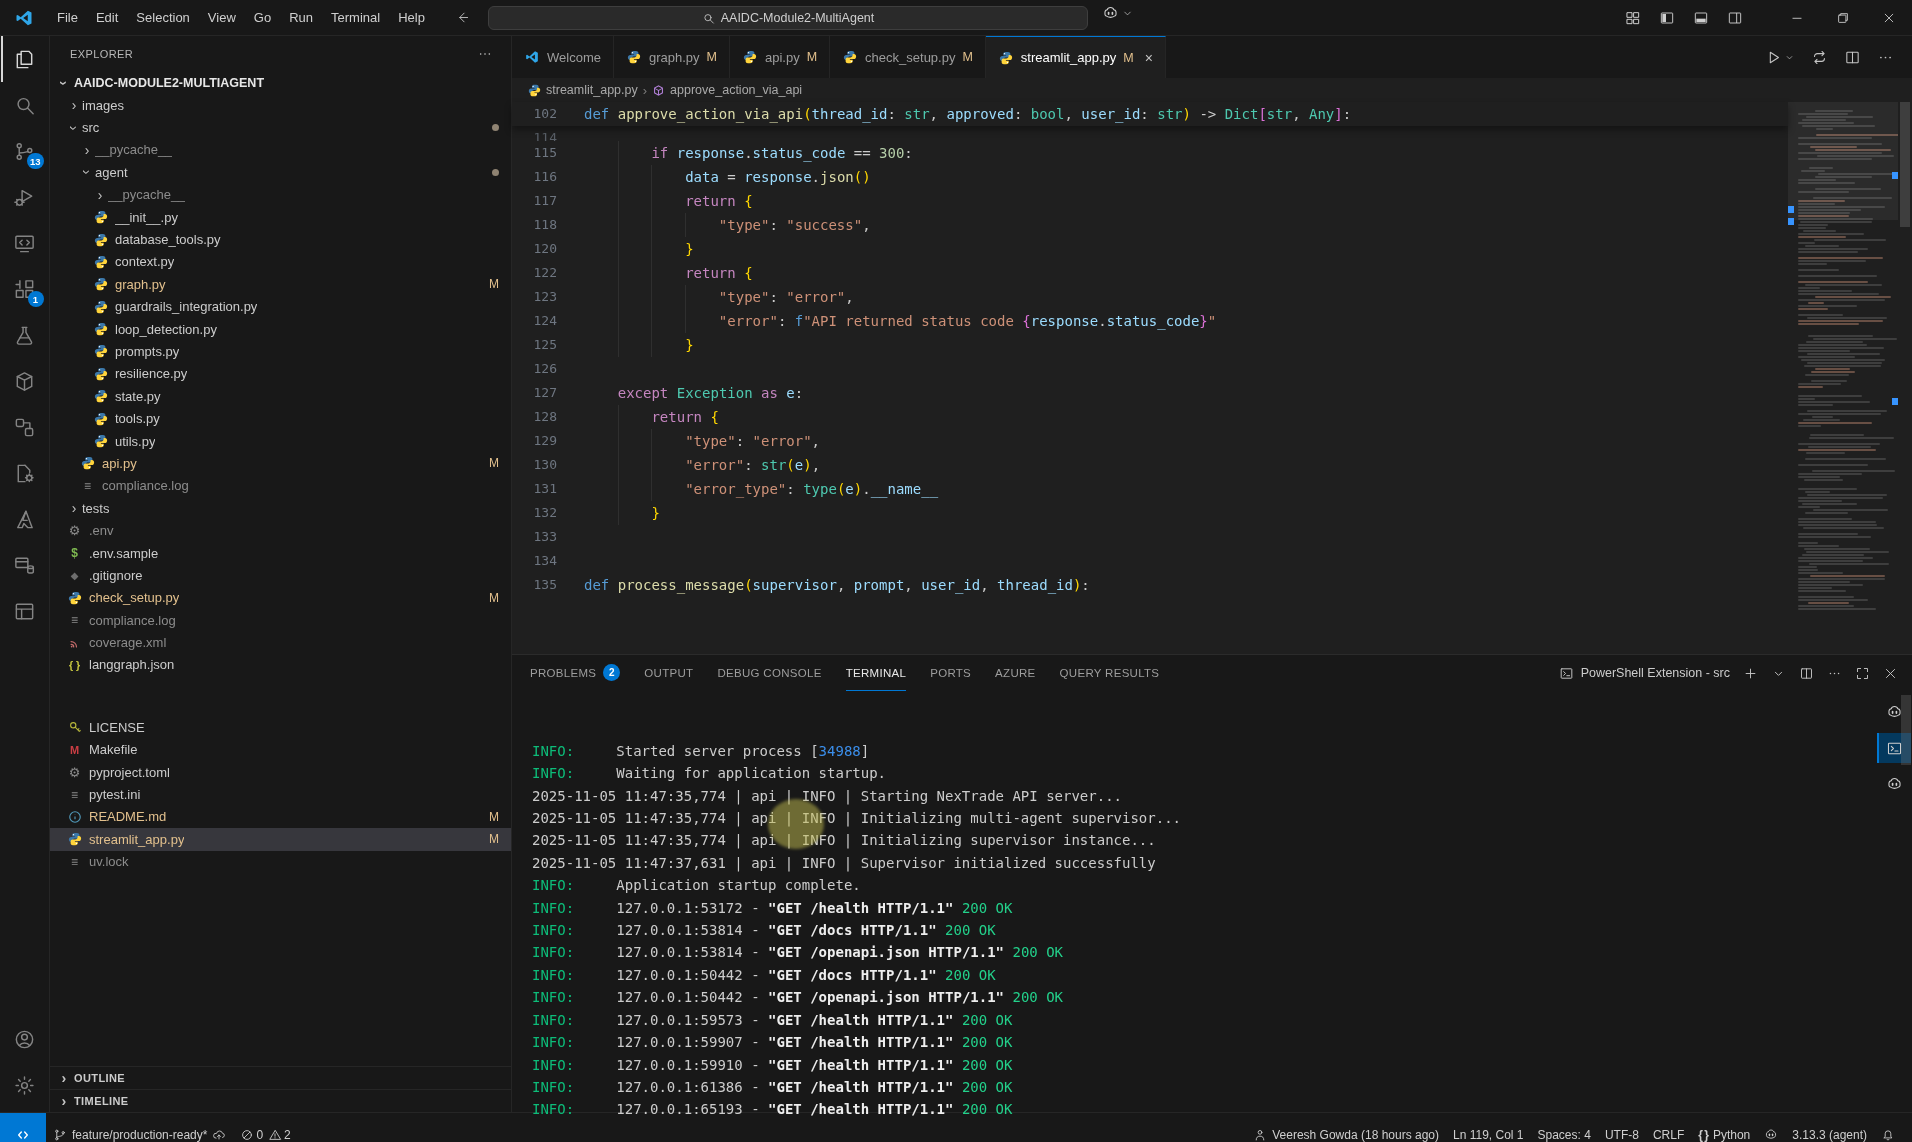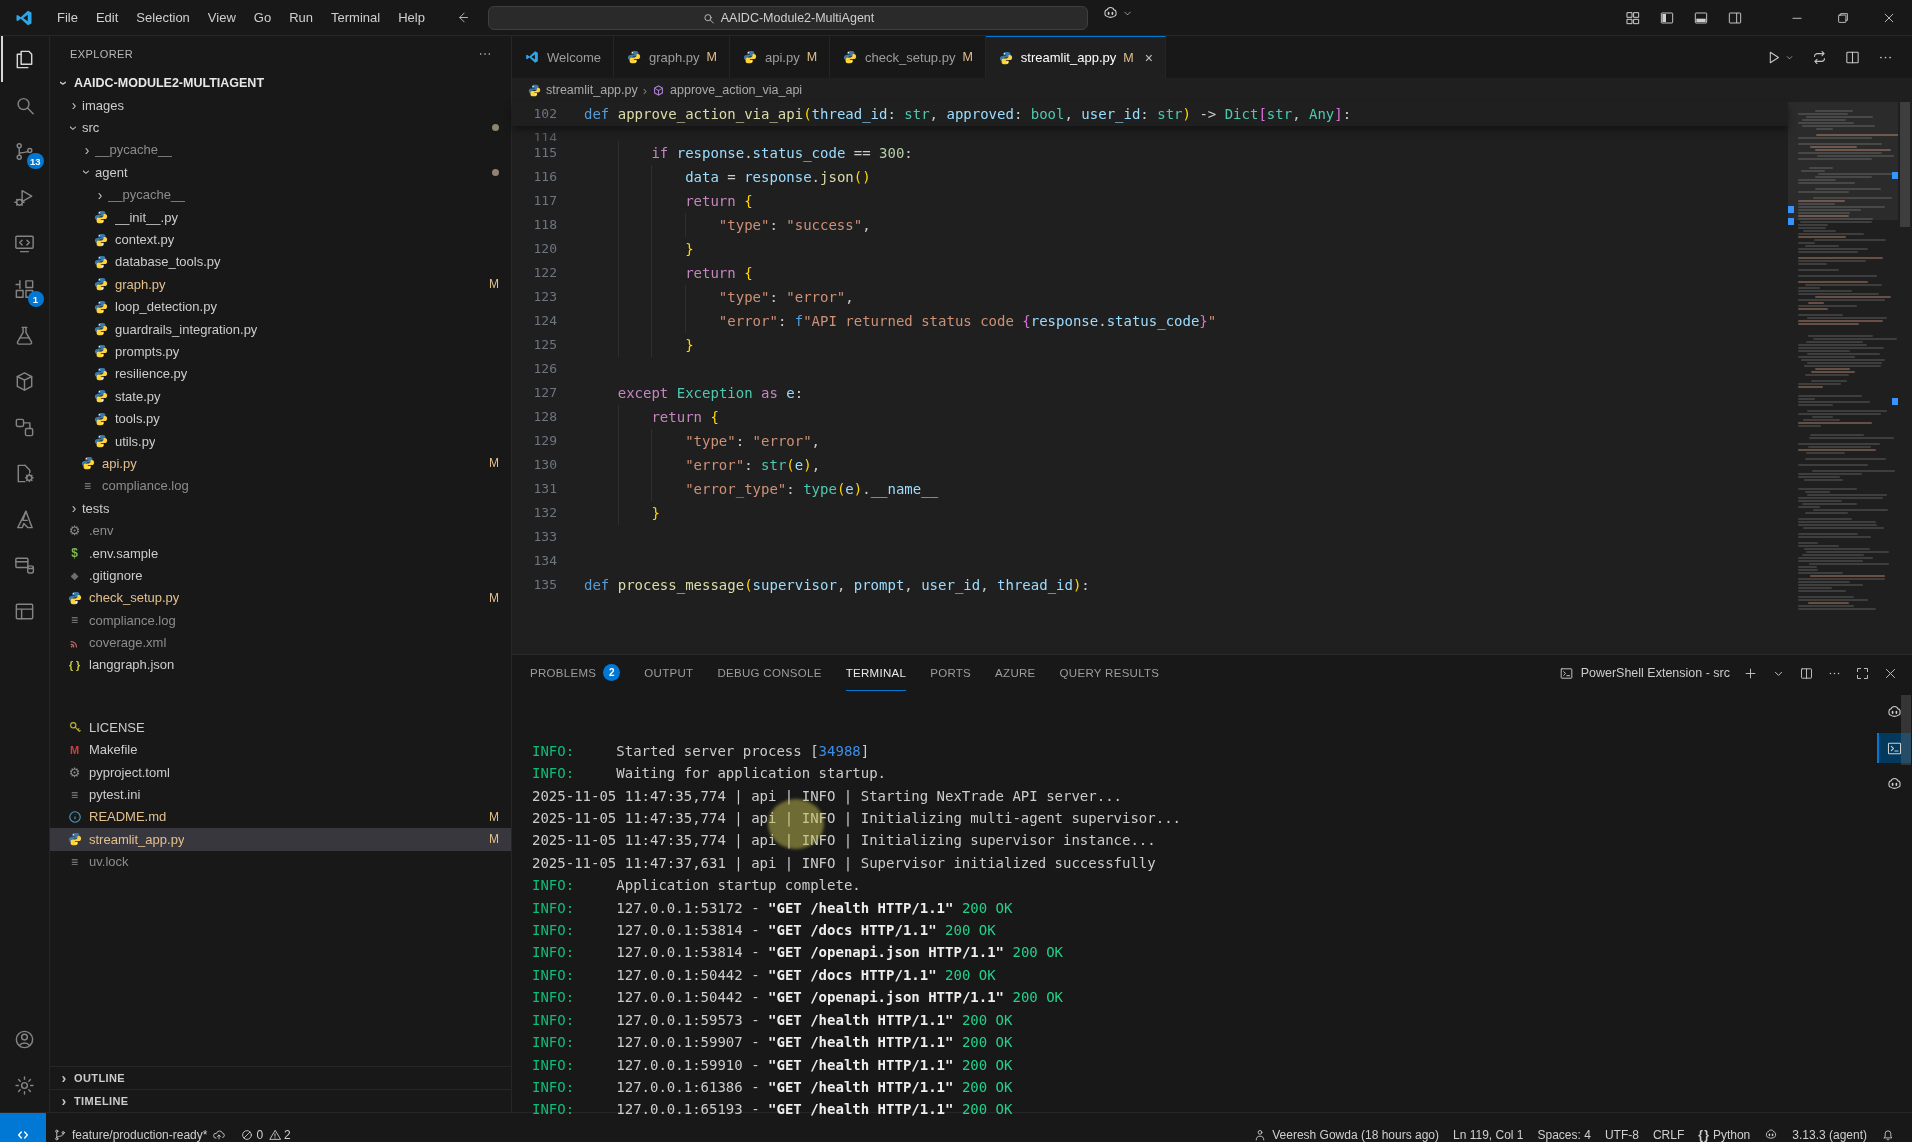--- a/index.html
+++ b/index.html
@@ -398,32 +398,32 @@
         </div>
         <div class="trow" style="padding-left: 42px;">
           <span class="ticon">
             <svg viewBox="0 0 16 16">
               <path fill="#3b77a8" d="M7.9 1C6.1 1 4.9 1.8 4.9 3.2V5h3.2v.6H3.6C2.2 5.6 1 6.8 1 8.6s1 2.9 2.5 2.9H5V9.9C5 8.5 6.2 7.4 7.7 7.4h3.1c1.2 0 2.2-1 2.2-2.2V3.2C13 1.9 11.8 1 10.4 1z"></path>
               <path fill="#ffd43b" d="M8.1 15c1.8 0 3-.8 3-2.2V11H7.9v-.6h4.5c1.4 0 2.6-1.2 2.6-3s-1-2.9-2.5-2.9H11v1.6c0 1.4-1.2 2.5-2.7 2.5H5.2c-1.2 0-2.2 1-2.2 2.2v2C3 14.1 4.2 15 5.6 15z"></path>
               <circle cx="6.3" cy="3" r=".8" fill="#fff"></circle>
               <circle cx="9.7" cy="13" r=".8" fill="#fff"></circle>
             </svg>
           </span>
+          <span class="tlabel ">database_tools.py</span>
+        </div>
+        <div class="trow" style="padding-left: 42px;">
+          <span class="ticon">
+            <svg viewBox="0 0 16 16">
+              <path fill="#3b77a8" d="M7.9 1C6.1 1 4.9 1.8 4.9 3.2V5h3.2v.6H3.6C2.2 5.6 1 6.8 1 8.6s1 2.9 2.5 2.9H5V9.9C5 8.5 6.2 7.4 7.7 7.4h3.1c1.2 0 2.2-1 2.2-2.2V3.2C13 1.9 11.8 1 10.4 1z"></path>
+              <path fill="#ffd43b" d="M8.1 15c1.8 0 3-.8 3-2.2V11H7.9v-.6h4.5c1.4 0 2.6-1.2 2.6-3s-1-2.9-2.5-2.9H11v1.6c0 1.4-1.2 2.5-2.7 2.5H5.2c-1.2 0-2.2 1-2.2 2.2v2C3 14.1 4.2 15 5.6 15z"></path>
+              <circle cx="6.3" cy="3" r=".8" fill="#fff"></circle>
+              <circle cx="9.7" cy="13" r=".8" fill="#fff"></circle>
+            </svg>
+          </span>
           <span class="tlabel ">context.py</span>
-        </div>
-        <div class="trow" style="padding-left: 42px;">
-          <span class="ticon">
-            <svg viewBox="0 0 16 16">
-              <path fill="#3b77a8" d="M7.9 1C6.1 1 4.9 1.8 4.9 3.2V5h3.2v.6H3.6C2.2 5.6 1 6.8 1 8.6s1 2.9 2.5 2.9H5V9.9C5 8.5 6.2 7.4 7.7 7.4h3.1c1.2 0 2.2-1 2.2-2.2V3.2C13 1.9 11.8 1 10.4 1z"></path>
-              <path fill="#ffd43b" d="M8.1 15c1.8 0 3-.8 3-2.2V11H7.9v-.6h4.5c1.4 0 2.6-1.2 2.6-3s-1-2.9-2.5-2.9H11v1.6c0 1.4-1.2 2.5-2.7 2.5H5.2c-1.2 0-2.2 1-2.2 2.2v2C3 14.1 4.2 15 5.6 15z"></path>
-              <circle cx="6.3" cy="3" r=".8" fill="#fff"></circle>
-              <circle cx="9.7" cy="13" r=".8" fill="#fff"></circle>
-            </svg>
-          </span>
-          <span class="tlabel ">database_tools.py</span>
         </div>
         <div class="trow" style="padding-left: 42px;">
           <span class="ticon">
             <svg viewBox="0 0 16 16">
               <path fill="#3b77a8" d="M7.9 1C6.1 1 4.9 1.8 4.9 3.2V5h3.2v.6H3.6C2.2 5.6 1 6.8 1 8.6s1 2.9 2.5 2.9H5V9.9C5 8.5 6.2 7.4 7.7 7.4h3.1c1.2 0 2.2-1 2.2-2.2V3.2C13 1.9 11.8 1 10.4 1z"></path>
               <path fill="#ffd43b" d="M8.1 15c1.8 0 3-.8 3-2.2V11H7.9v-.6h4.5c1.4 0 2.6-1.2 2.6-3s-1-2.9-2.5-2.9H11v1.6c0 1.4-1.2 2.5-2.7 2.5H5.2c-1.2 0-2.2 1-2.2 2.2v2C3 14.1 4.2 15 5.6 15z"></path>
               <circle cx="6.3" cy="3" r=".8" fill="#fff"></circle>
               <circle cx="9.7" cy="13" r=".8" fill="#fff"></circle>
             </svg>
           </span>
@@ -434,32 +434,32 @@
         </div>
         <div class="trow" style="padding-left: 42px;">
           <span class="ticon">
             <svg viewBox="0 0 16 16">
               <path fill="#3b77a8" d="M7.9 1C6.1 1 4.9 1.8 4.9 3.2V5h3.2v.6H3.6C2.2 5.6 1 6.8 1 8.6s1 2.9 2.5 2.9H5V9.9C5 8.5 6.2 7.4 7.7 7.4h3.1c1.2 0 2.2-1 2.2-2.2V3.2C13 1.9 11.8 1 10.4 1z"></path>
               <path fill="#ffd43b" d="M8.1 15c1.8 0 3-.8 3-2.2V11H7.9v-.6h4.5c1.4 0 2.6-1.2 2.6-3s-1-2.9-2.5-2.9H11v1.6c0 1.4-1.2 2.5-2.7 2.5H5.2c-1.2 0-2.2 1-2.2 2.2v2C3 14.1 4.2 15 5.6 15z"></path>
               <circle cx="6.3" cy="3" r=".8" fill="#fff"></circle>
               <circle cx="9.7" cy="13" r=".8" fill="#fff"></circle>
             </svg>
           </span>
+          <span class="tlabel ">guardrails_integration.py</span>
+        </div>
+        <div class="trow" style="padding-left: 42px;">
+          <span class="ticon">
+            <svg viewBox="0 0 16 16">
+              <path fill="#3b77a8" d="M7.9 1C6.1 1 4.9 1.8 4.9 3.2V5h3.2v.6H3.6C2.2 5.6 1 6.8 1 8.6s1 2.9 2.5 2.9H5V9.9C5 8.5 6.2 7.4 7.7 7.4h3.1c1.2 0 2.2-1 2.2-2.2V3.2C13 1.9 11.8 1 10.4 1z"></path>
+              <path fill="#ffd43b" d="M8.1 15c1.8 0 3-.8 3-2.2V11H7.9v-.6h4.5c1.4 0 2.6-1.2 2.6-3s-1-2.9-2.5-2.9H11v1.6c0 1.4-1.2 2.5-2.7 2.5H5.2c-1.2 0-2.2 1-2.2 2.2v2C3 14.1 4.2 15 5.6 15z"></path>
+              <circle cx="6.3" cy="3" r=".8" fill="#fff"></circle>
+              <circle cx="9.7" cy="13" r=".8" fill="#fff"></circle>
+            </svg>
+          </span>
           <span class="tlabel ">loop_detection.py</span>
-        </div>
-        <div class="trow" style="padding-left: 42px;">
-          <span class="ticon">
-            <svg viewBox="0 0 16 16">
-              <path fill="#3b77a8" d="M7.9 1C6.1 1 4.9 1.8 4.9 3.2V5h3.2v.6H3.6C2.2 5.6 1 6.8 1 8.6s1 2.9 2.5 2.9H5V9.9C5 8.5 6.2 7.4 7.7 7.4h3.1c1.2 0 2.2-1 2.2-2.2V3.2C13 1.9 11.8 1 10.4 1z"></path>
-              <path fill="#ffd43b" d="M8.1 15c1.8 0 3-.8 3-2.2V11H7.9v-.6h4.5c1.4 0 2.6-1.2 2.6-3s-1-2.9-2.5-2.9H11v1.6c0 1.4-1.2 2.5-2.7 2.5H5.2c-1.2 0-2.2 1-2.2 2.2v2C3 14.1 4.2 15 5.6 15z"></path>
-              <circle cx="6.3" cy="3" r=".8" fill="#fff"></circle>
-              <circle cx="9.7" cy="13" r=".8" fill="#fff"></circle>
-            </svg>
-          </span>
-          <span class="tlabel ">guardrails_integration.py</span>
         </div>
         <div class="trow" style="padding-left: 42px;">
           <span class="ticon">
             <svg viewBox="0 0 16 16">
               <path fill="#3b77a8" d="M7.9 1C6.1 1 4.9 1.8 4.9 3.2V5h3.2v.6H3.6C2.2 5.6 1 6.8 1 8.6s1 2.9 2.5 2.9H5V9.9C5 8.5 6.2 7.4 7.7 7.4h3.1c1.2 0 2.2-1 2.2-2.2V3.2C13 1.9 11.8 1 10.4 1z"></path>
               <path fill="#ffd43b" d="M8.1 15c1.8 0 3-.8 3-2.2V11H7.9v-.6h4.5c1.4 0 2.6-1.2 2.6-3s-1-2.9-2.5-2.9H11v1.6c0 1.4-1.2 2.5-2.7 2.5H5.2c-1.2 0-2.2 1-2.2 2.2v2C3 14.1 4.2 15 5.6 15z"></path>
               <circle cx="6.3" cy="3" r=".8" fill="#fff"></circle>
               <circle cx="9.7" cy="13" r=".8" fill="#fff"></circle>
             </svg>
           </span>

